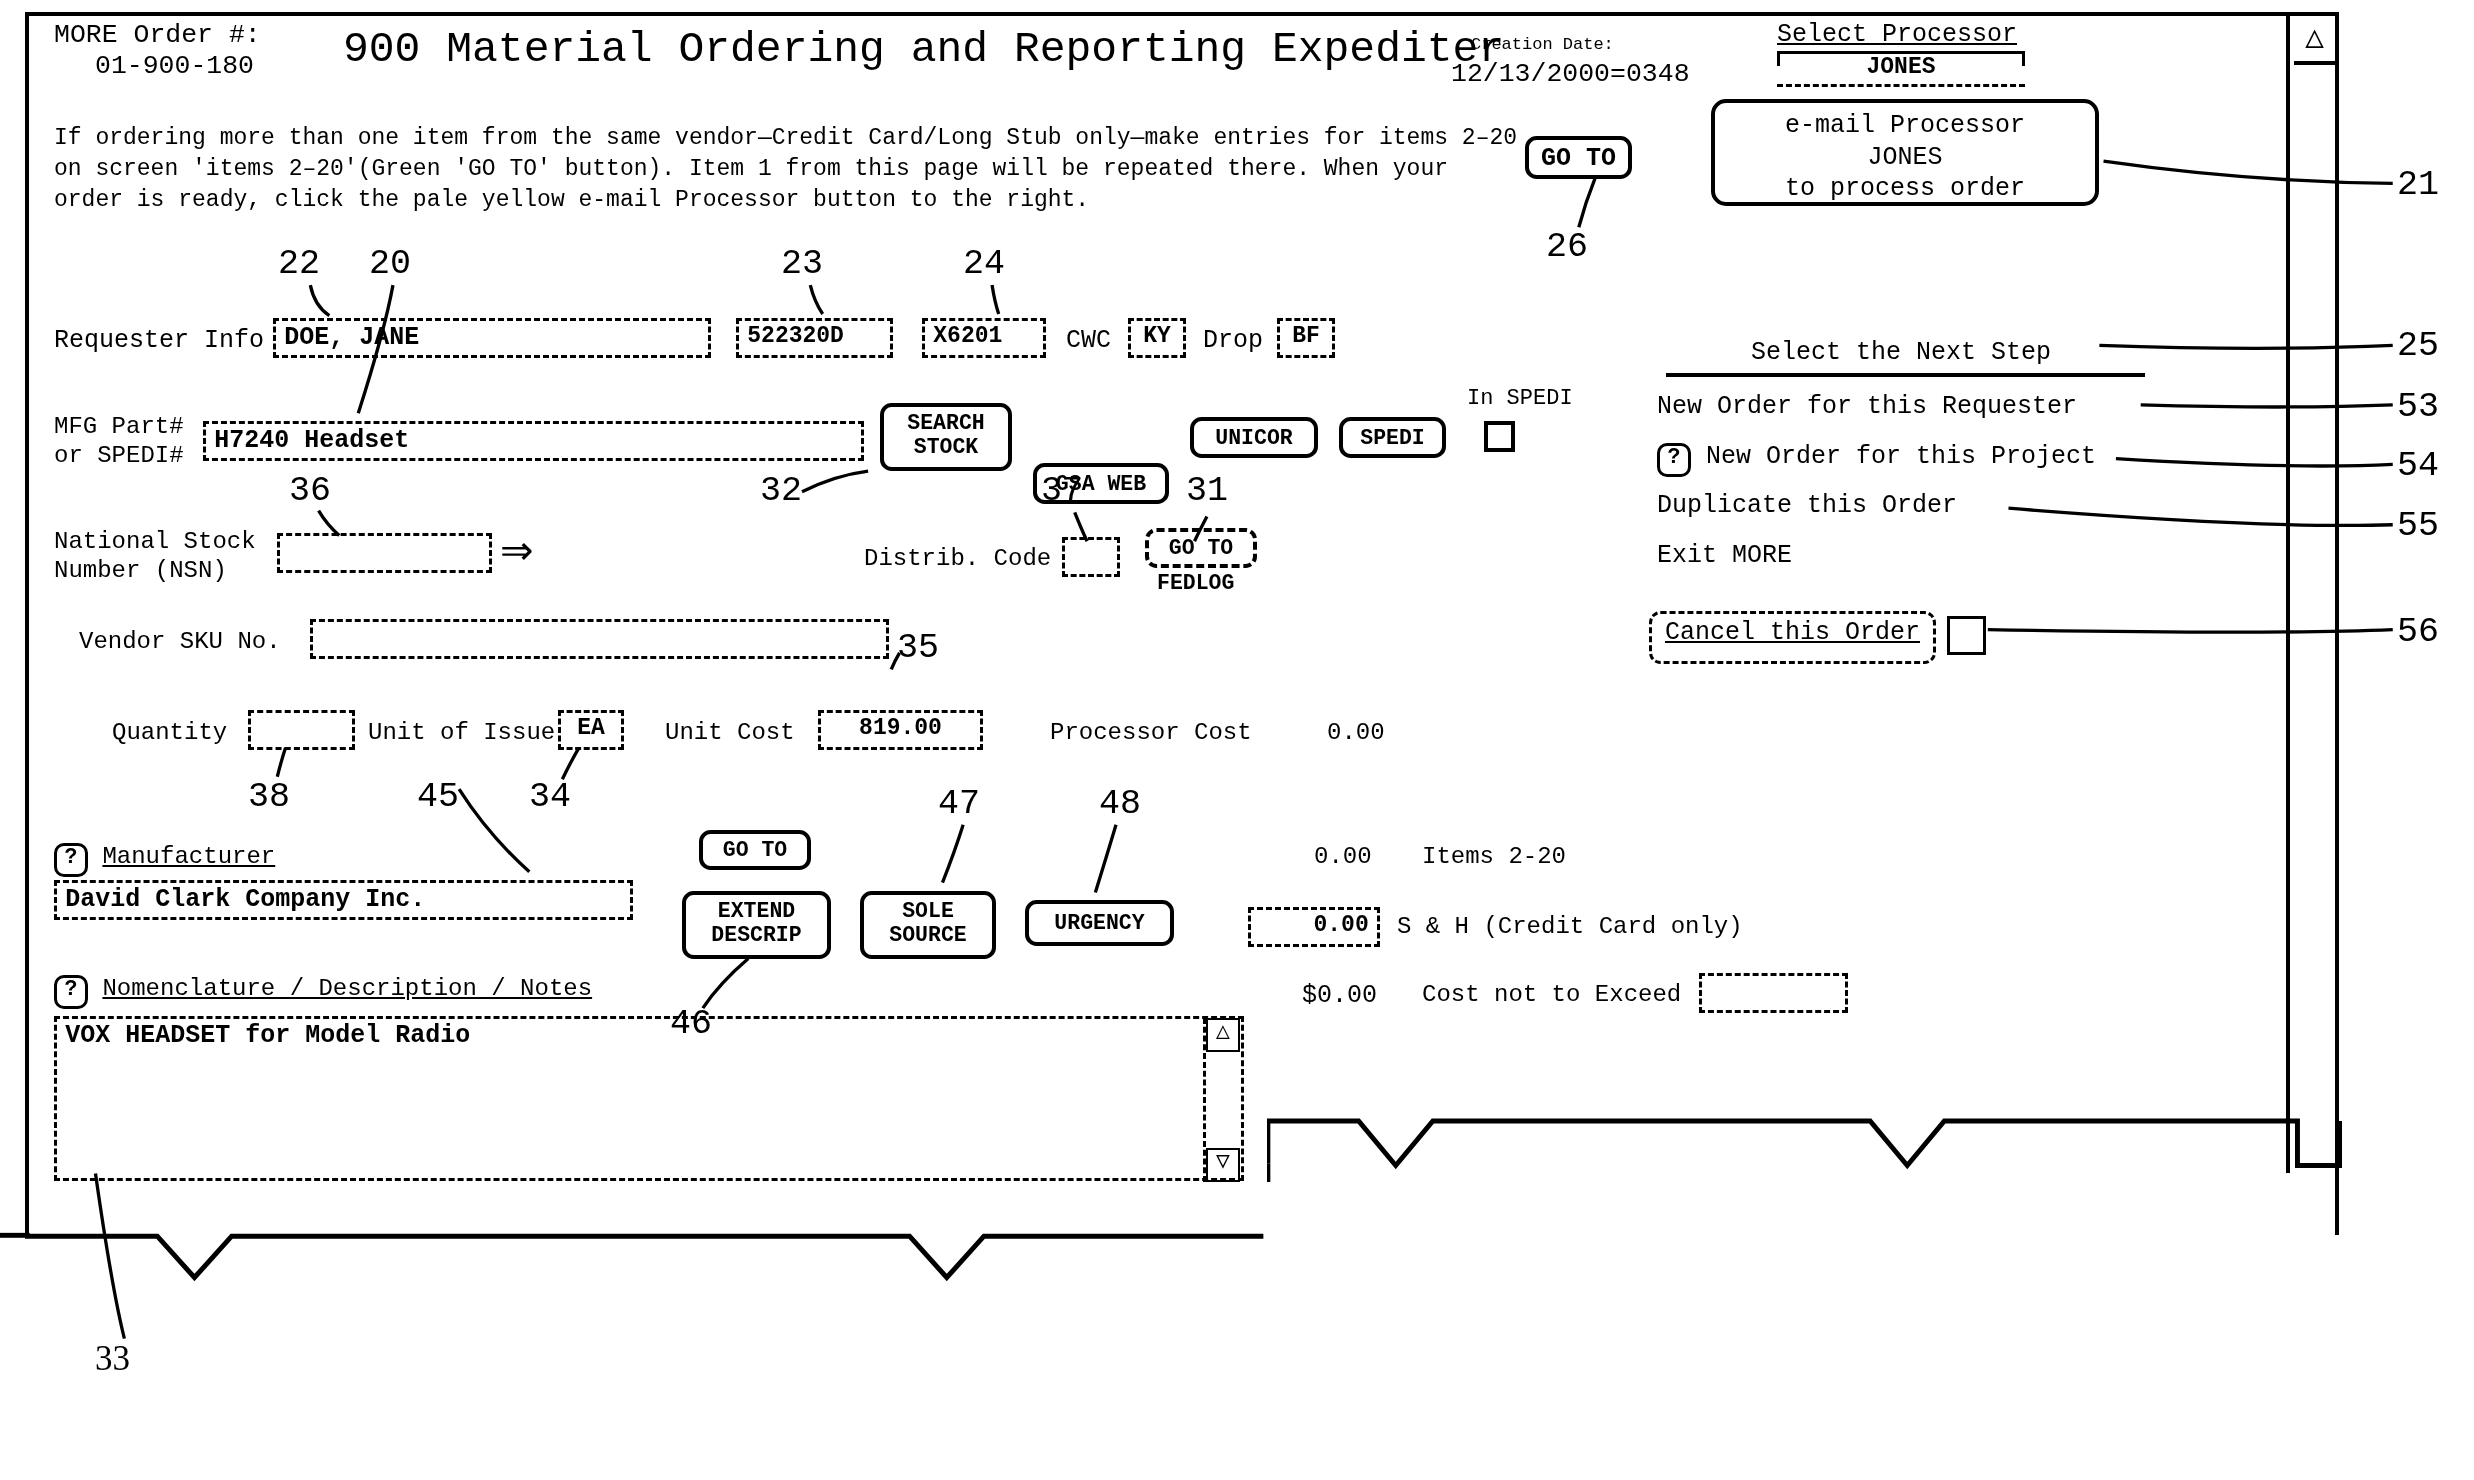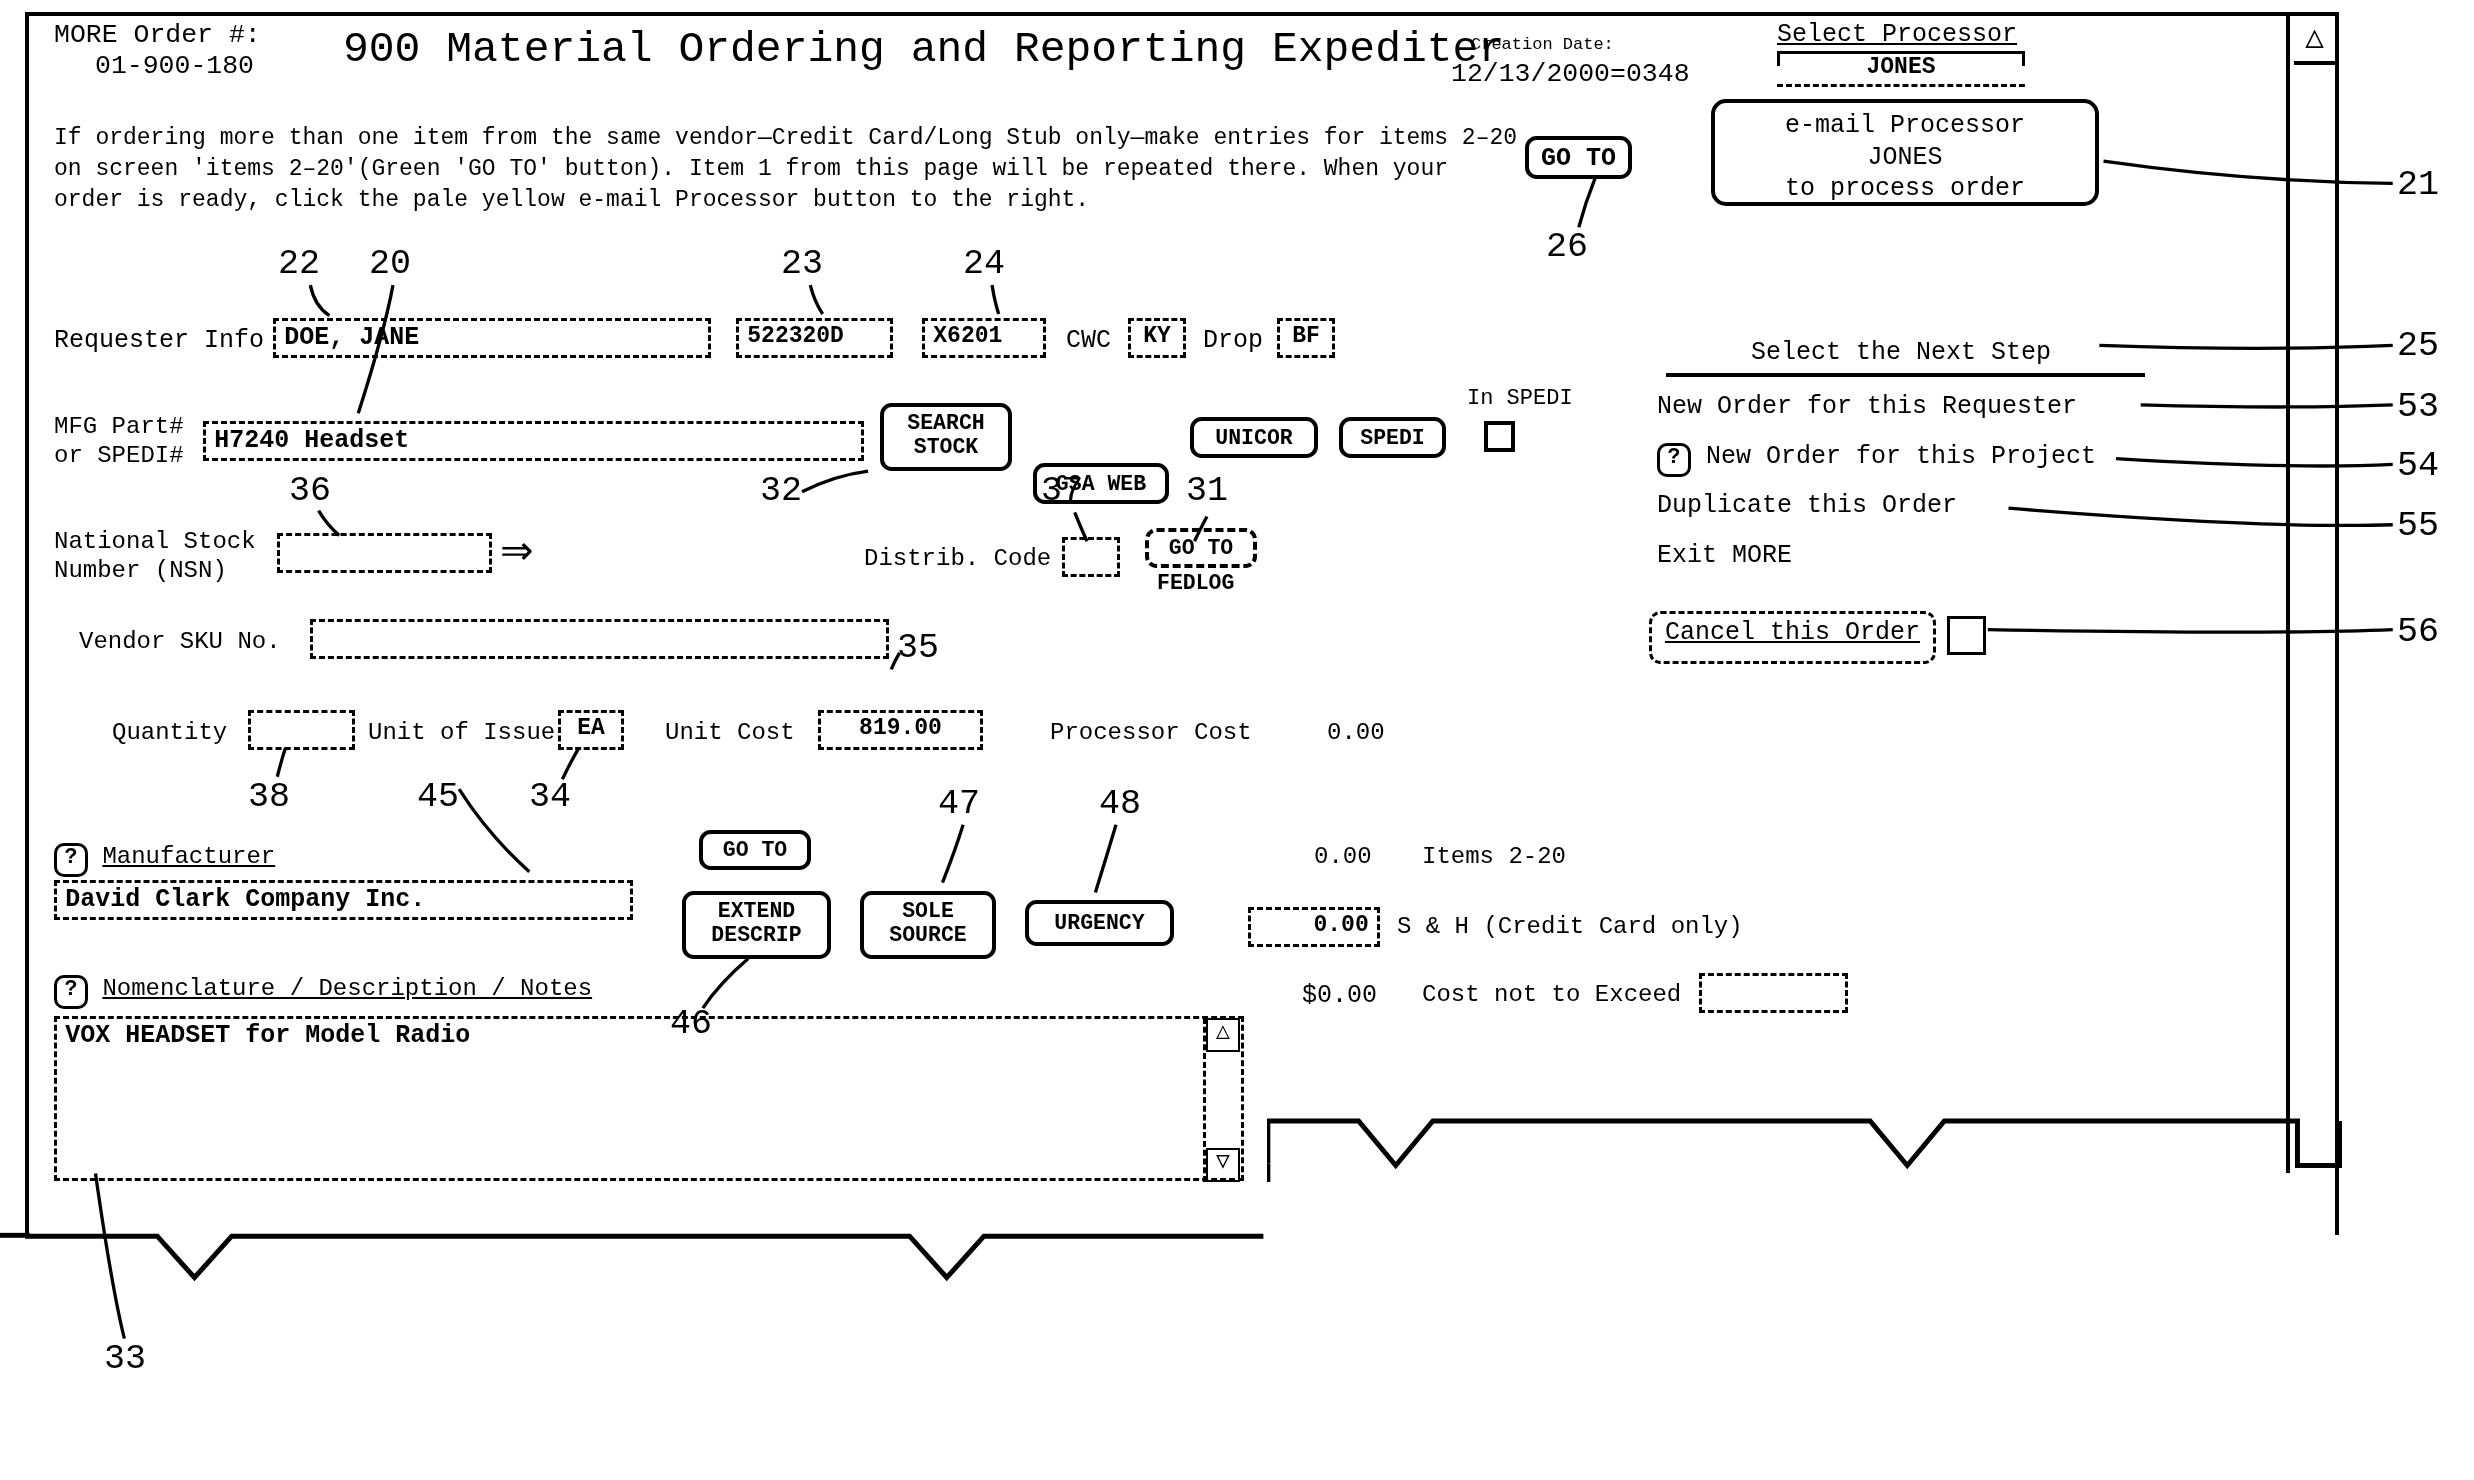--- a/index.html
+++ b/index.html
@@ -368,21 +368,21 @@
   <div class="callout-num" style="left:760px; top:471px;">32</div>
   <div class="callout-num" style="left:1041px; top:471px;">37</div>
   <div class="callout-num" style="left:1186px; top:471px;">31</div>
   <div class="callout-num" style="left:897px; top:628px;">35</div>
   <div class="callout-num" style="left:248px; top:777px;">38</div>
   <div class="callout-num" style="left:417px; top:777px;">45</div>
   <div class="callout-num" style="left:529px; top:777px;">34</div>
   <div class="callout-num" style="left:938px; top:784px;">47</div>
   <div class="callout-num" style="left:1099px; top:784px;">48</div>
   <div class="callout-num" style="left:670px; top:1004px;">46</div>
-  <div class="callout-num" style="left:104px; top:1339px;">33</div>
+  <div class="callout-num" style="left:95px; top:1339px;font-family:Liberation Serif, serif;">33</div>
 
   
   <svg class="leads" viewBox="0 0 2994 1791" width="2475" height="1480">
     <g stroke="#000" stroke-width="4" fill="none">
 
       <path d="M 375 345 Q 380 370 398 382"></path>
 
       <path d="M 475 345 Q 465 400 433 500"></path>
 
       <path d="M 980 345 Q 985 365 995 380"></path>

